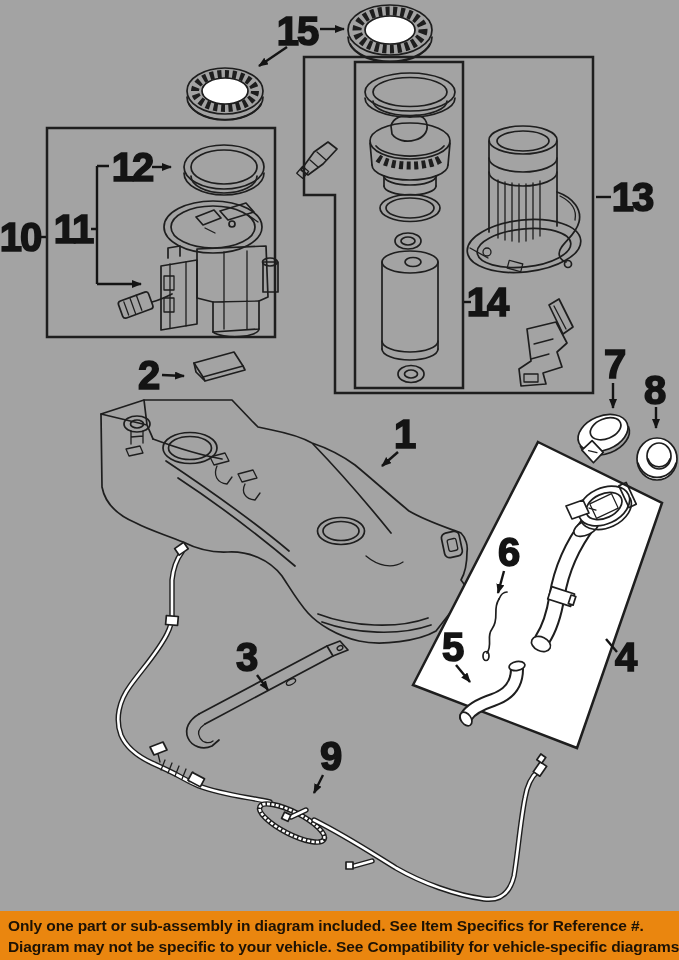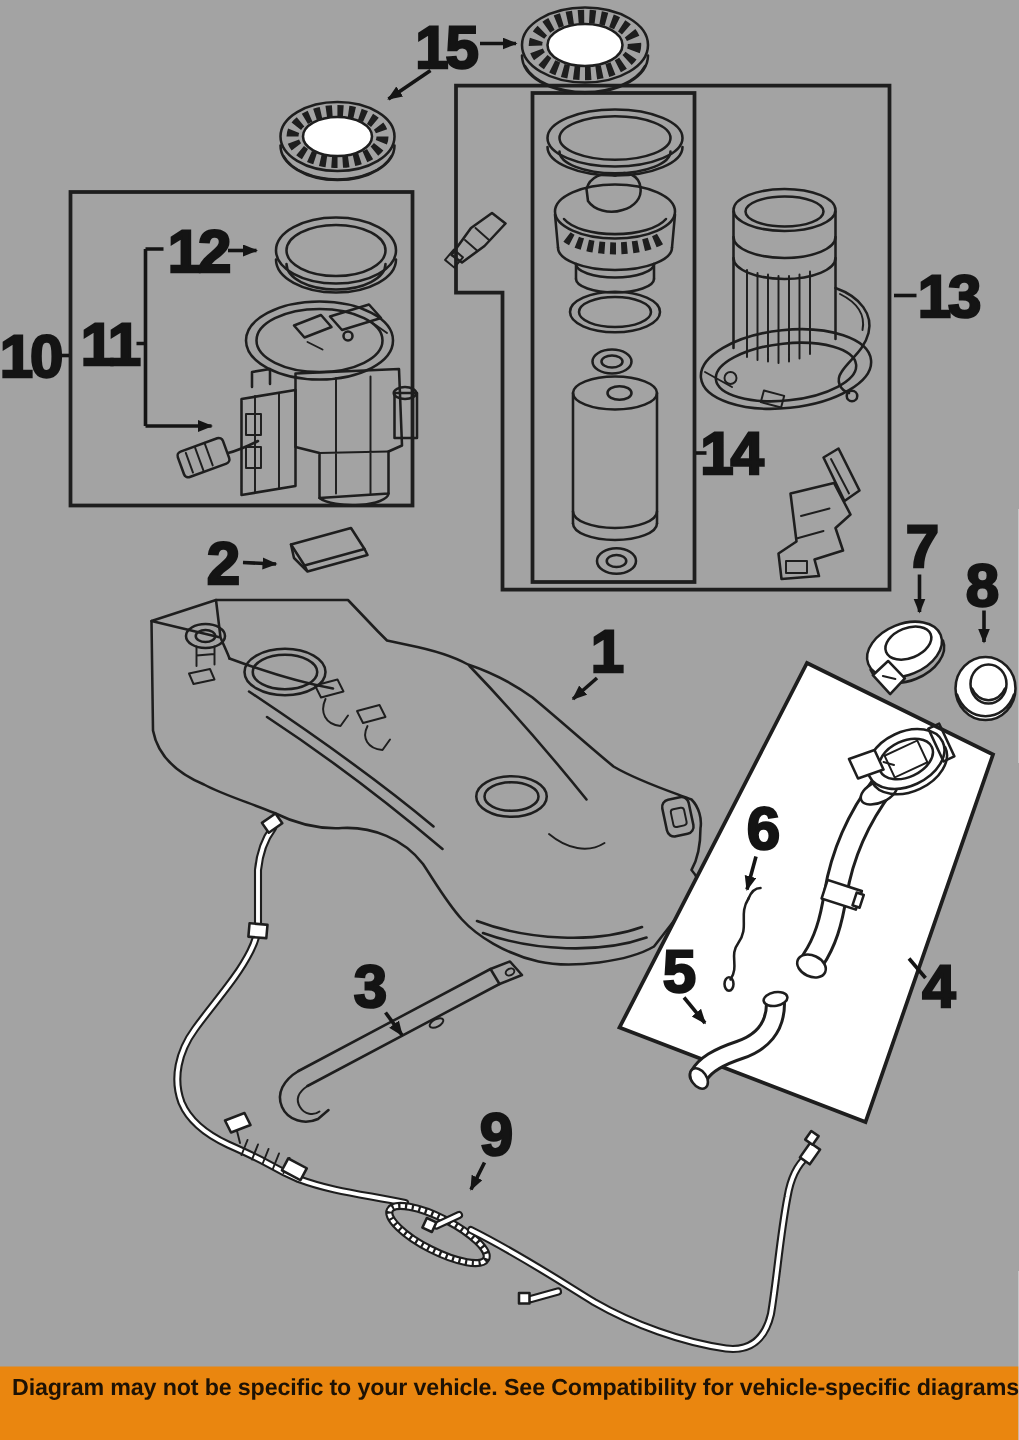--- a/index.html
+++ b/index.html
@@ -337,15 +337,16 @@
     <text class="num" x="246" y="671">3</text>
     <path class="arr" d="M 257,675 L 268,690"></path>
   </g>
   <g>
     <text class="num" x="330" y="770">9</text>
     <path class="arr" d="M 323,775 L 314,793"></path>
   </g>
 </svg>
 
 <div class="banner" style="background: rgb(234, 134, 15); color: rgb(29, 18, 5);">
+  <div>Only one part or sub-assembly in diagram included. See Item Specifics for Reference #.</div>
   <div>Diagram may not be specific to your vehicle. See Compatibility for vehicle-specific diagrams.</div>
 </div>
 </div>
 
 </body></html>

